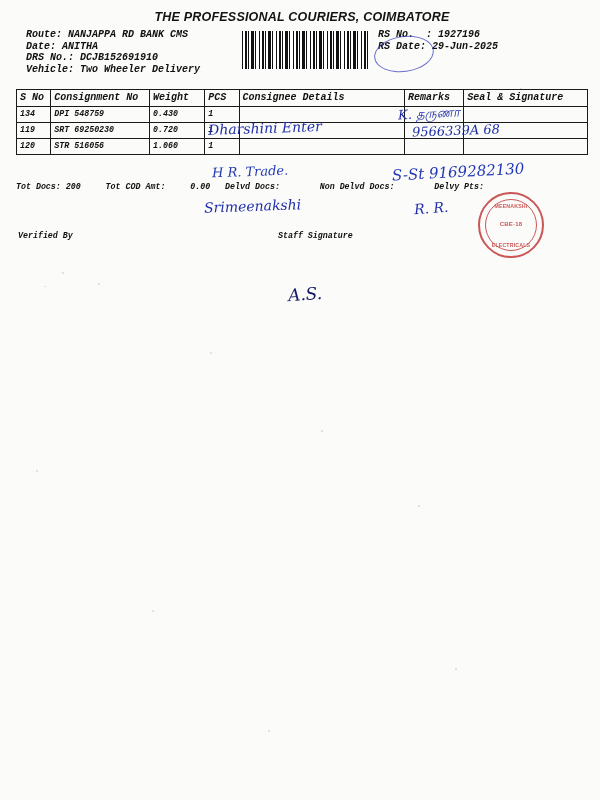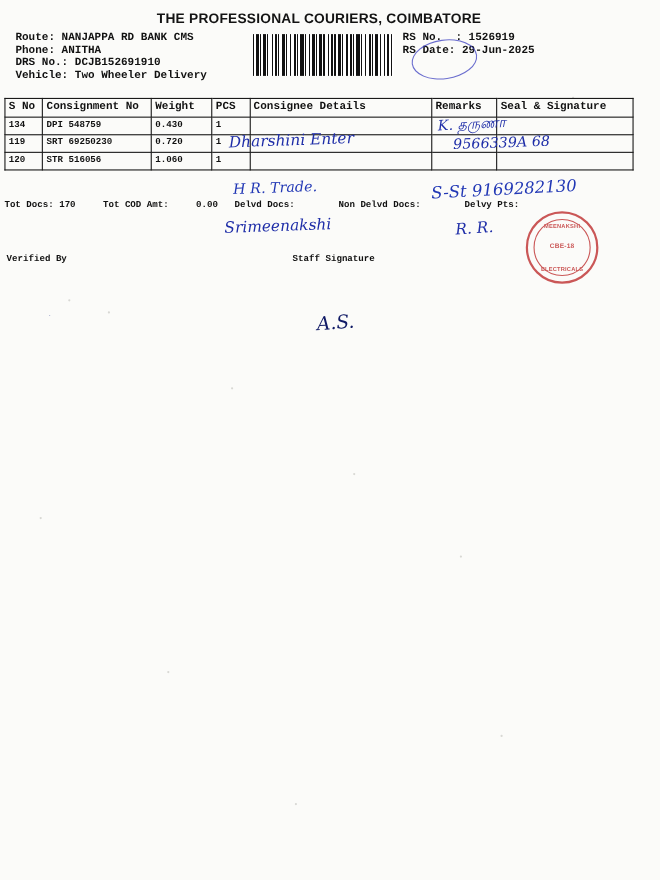--- a/index.html
+++ b/index.html
@@ -23,23 +23,24 @@
   
   .speckle {
     position: absolute;
     width: 2px; height: 2px;
     background: #d8d8d4;
     border-radius: 50%;
   }
 
   .doc {
     position: absolute;
-    left: 4px;
+    left: 16px;
     top: 10px;
     width: 572px;
+    font-style: italic;
   }
 
   .title {
     text-align: center;
     font-family: "Liberation Sans", sans-serif;
     font-weight: bold;
     font-size: 12.5px;
     letter-spacing: 0.2px;
     color: #131313;
   }
@@ -222,29 +223,29 @@
   <div class="speckle" style="left:520px; top:88px;"></div>
   <div class="speckle" style="left:36px; top:470px;"></div>
 
   <div class="doc">
 
     <div class="title">THE PROFESSIONAL COURIERS, COIMBATORE</div>
 
     <div class="headblock">
       <div class="left">
         <div>Route: NANJAPPA RD BANK CMS</div>
-        <div>Phone: ANITHA</div>
+        <div>Date: ANITHA</div>
         <div>DRS No.: DCJB152691910</div>
         <div>Vehicle: Two Wheeler Delivery</div>
       </div>
 
       <div class="barcode"></div>
 
       <div class="right">
-        <div>RS No.  : 1526919</div>
+        <div>RS No.  : 1927196</div>
         <div>RS Date: 29-Jun-2025</div>
       </div>
     </div>
 
     <table class="runsheet">
       <thead>
         <tr>
           <th class="col-sno">S No</th>
           <th class="col-cn">Consignment No</th>
           <th class="col-wt">Weight</th>
@@ -279,21 +280,21 @@
           <td class="row-cell">1.060</td>
           <td class="row-cell">1</td>
           <td class="row-cell"></td>
           <td class="row-cell"></td>
           <td class="row-cell"></td>
         </tr>
       </tbody>
     </table>
 
     <div class="totals">
-      <div>Tot Docs: 170     Tot COD Amt:     0.00   Delvd Docs:        Non Delvd Docs:        Delvy Pts:</div>
+      <div>Tot Docs: 200     Tot COD Amt:     0.00   Delvd Docs:        Non Delvd Docs:        Delvy Pts:</div>
     </div>
 
     <div class="sigline">
       <span class="verified">Verified By</span>
       <span class="staff">Staff Signature</span>
     </div>
 
   </div>
 
   <div class="hand" style="left:208px; top:120px; font-size:14px; transform:rotate(-2deg);">Dharshini Enter</div>

